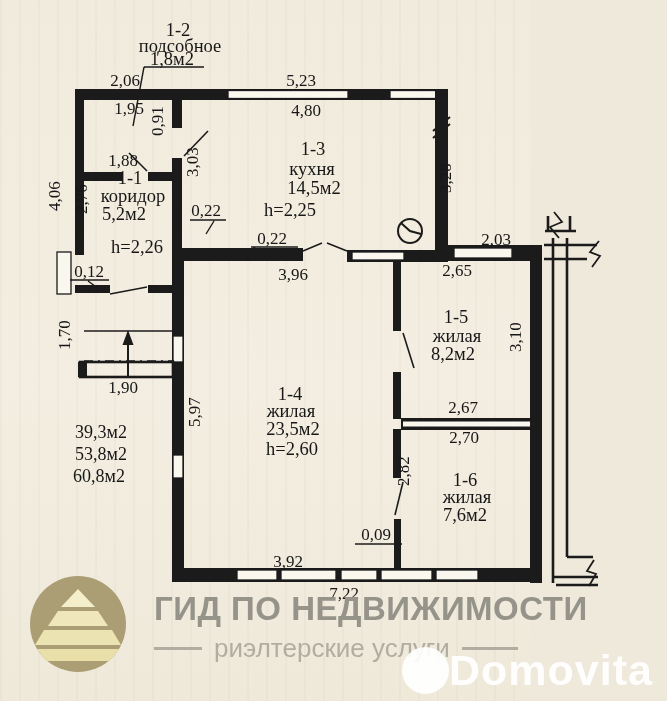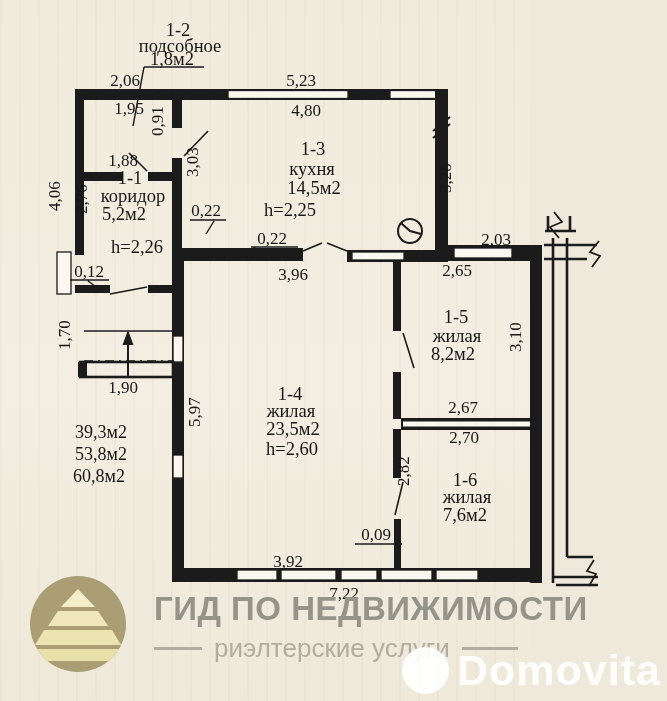--- a/index.html
+++ b/index.html
@@ -32,21 +32,21 @@
     font-size:33px;line-height:1;color:#96948a;letter-spacing:0.5px;white-space:nowrap;
   }
   .tagline{
     margin-top:8px;display:flex;align-items:center;gap:12px;
     font-family:"Liberation Sans",sans-serif;font-size:26px;color:#b2ada0;white-space:nowrap;
   }
   .dash{display:inline-block;height:3px;background:#b2ada0;}
   .dash.l{width:48px;}
   .dash.r{width:56px;}
   .domovita{
-    position:absolute;left:402px;top:646px;display:flex;align-items:center;gap:8px;
+    position:absolute;left:402px;top:646px;display:flex;align-items:center;
     font-family:"Liberation Sans",sans-serif;font-weight:bold;font-size:43px;
     color:rgba(255,255,255,0.95);letter-spacing:1px;
   }
   .domovita .dot{width:47px;height:47px;border-radius:50%;background:rgba(255,255,255,0.92);}
 </style>
 </head>
 <body>
 
 <div class="page">
 

